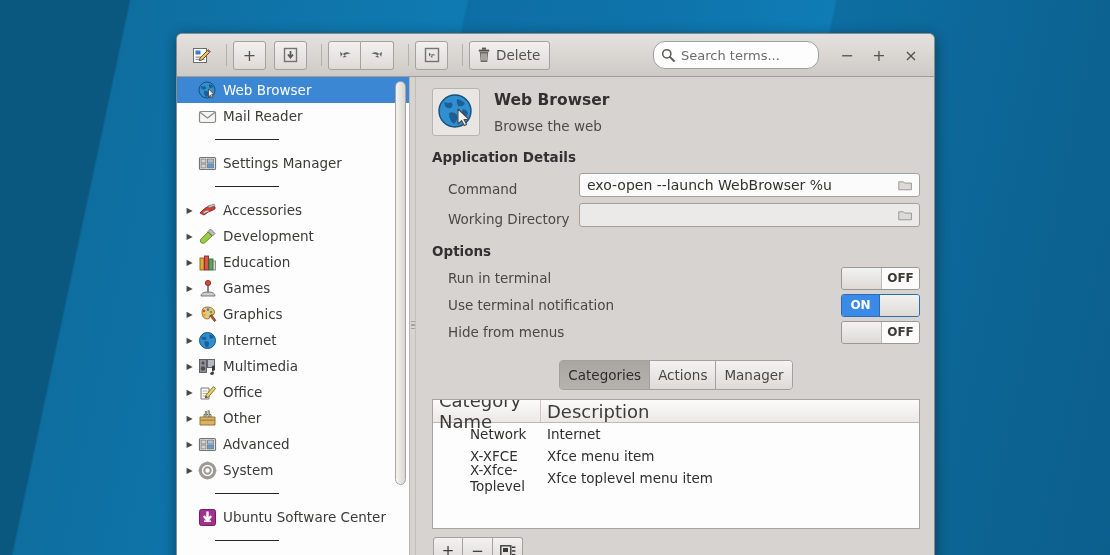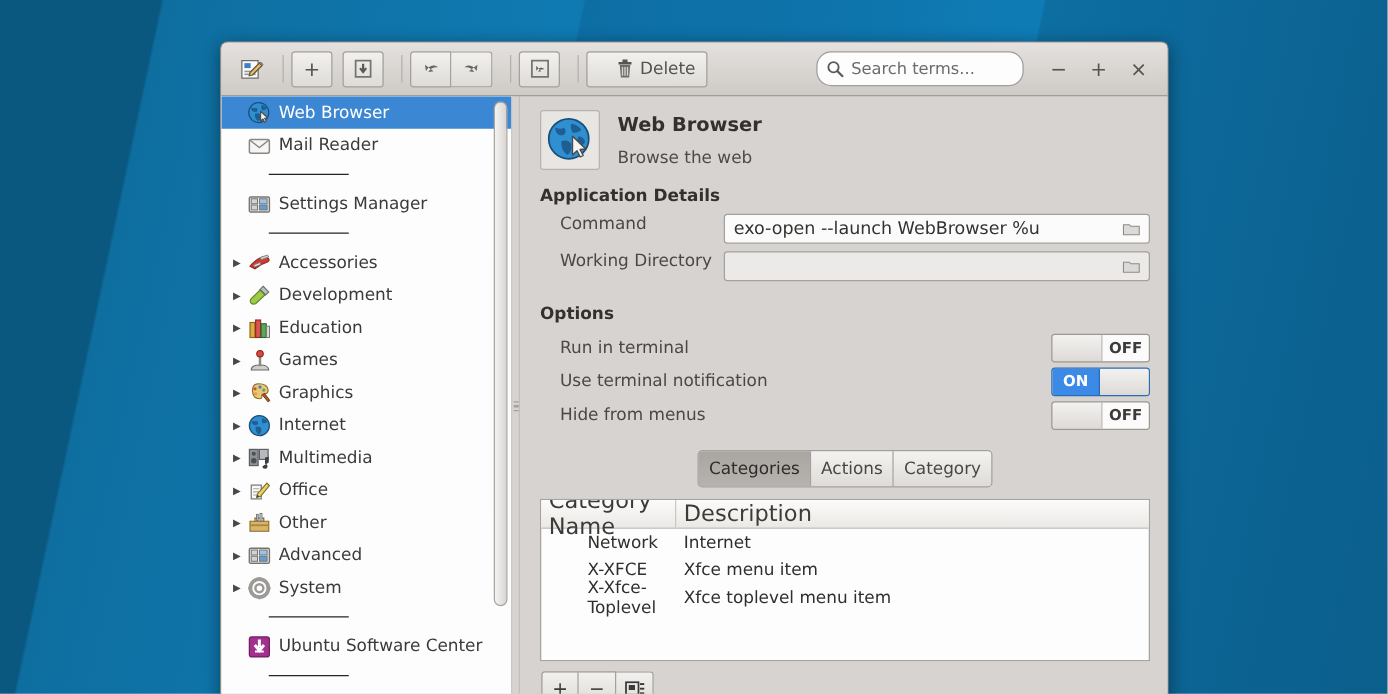--- a/index.html
+++ b/index.html
@@ -187,21 +187,21 @@
     display: flex; align-items: center; justify-content: center;
     position: relative;
   }
   .apptitle { font-size: 15.5px; font-weight: bold; color: #32312f; margin-top: 3px; }
   .appdesc { font-size: 13.5px; color: #4d4b48; margin-top: 9px; }
 
   .section-title {
     font-size: 13.5px; font-weight: bold; color: #32312f;
     margin-bottom: 6px;
   }
-  .frow { display: flex; align-items: flex-start; height: 26px; margin-bottom: 4px; }
+  .frow { display: flex; align-items: flex-end; height: 26px; margin-bottom: 4px; }
   .flabel { width: 147px; flex: 0 0 147px; font-size: 13.5px; color: #4a4845; padding-left: 16px; }
   .finput {
     flex: 1 1 auto;
     height: 24px;
     background: #fbfbfb;
     border: 1px solid #a4a19d;
     border-radius: 3px;
     display: flex; align-items: center;
     padding: 0 0 0 7px;
     font-size: 14px; color: #33322f;
@@ -367,21 +367,21 @@
             <rect x="1.5" y="1.5" width="13" height="13" fill="none" stroke="#767471" stroke-width="1.4"></rect>
             <path d="M5 5.5 L5 9.5 C7 6.8 10 6.4 11.6 8.6 C10 8 7.6 8.6 6.4 10.2 L9 10.2 Z" fill="#5b5956"></path>
           </svg>
         </span>
       </div>
     </div>
 
     <div class="tb-sep"></div>
 
     <div class="tb-group single">
-      <div class="tb-btn" style="padding:0 9px 0 23px;">
+      <div class="tb-btn" style="padding:0 9px 0 7px;">
         <span>
           <svg width="14" height="16" viewBox="0 0 14 16">
             <rect x="1.8" y="2.6" width="10.4" height="2" fill="#56544f"></rect>
             <rect x="5" y="0.6" width="4" height="2" fill="#56544f"></rect>
             <path d="M2.8 5 L11.2 5 L10.3 15 L3.7 15 Z" fill="#6e6c67"></path>
             <path d="M5 6.6 L5 13.6 M7 6.6 L7 13.6 M9 6.6 L9 13.6" stroke="#d6d3d0" stroke-width="1.1"></path>
           </svg>
         </span>
         <span class="tb-label">Delete</span>
       </div>
@@ -702,21 +702,21 @@
 
       <div class="tabs-wrap">
         <div class="tabs" id="tabs">
             <div class="tab active">
               <span>Categories</span>
             </div>
             <div class="tab">
               <span>Actions</span>
             </div>
             <div class="tab">
-              <span>Category</span>
+              <span>Manager</span>
             </div>
           </div>
       </div>
 
       <div class="tablebox">
         <div class="thead">
           <div class="th c1">Category Name</div>
           <div class="th c2">Description</div>
         </div>
         <div id="rows">

